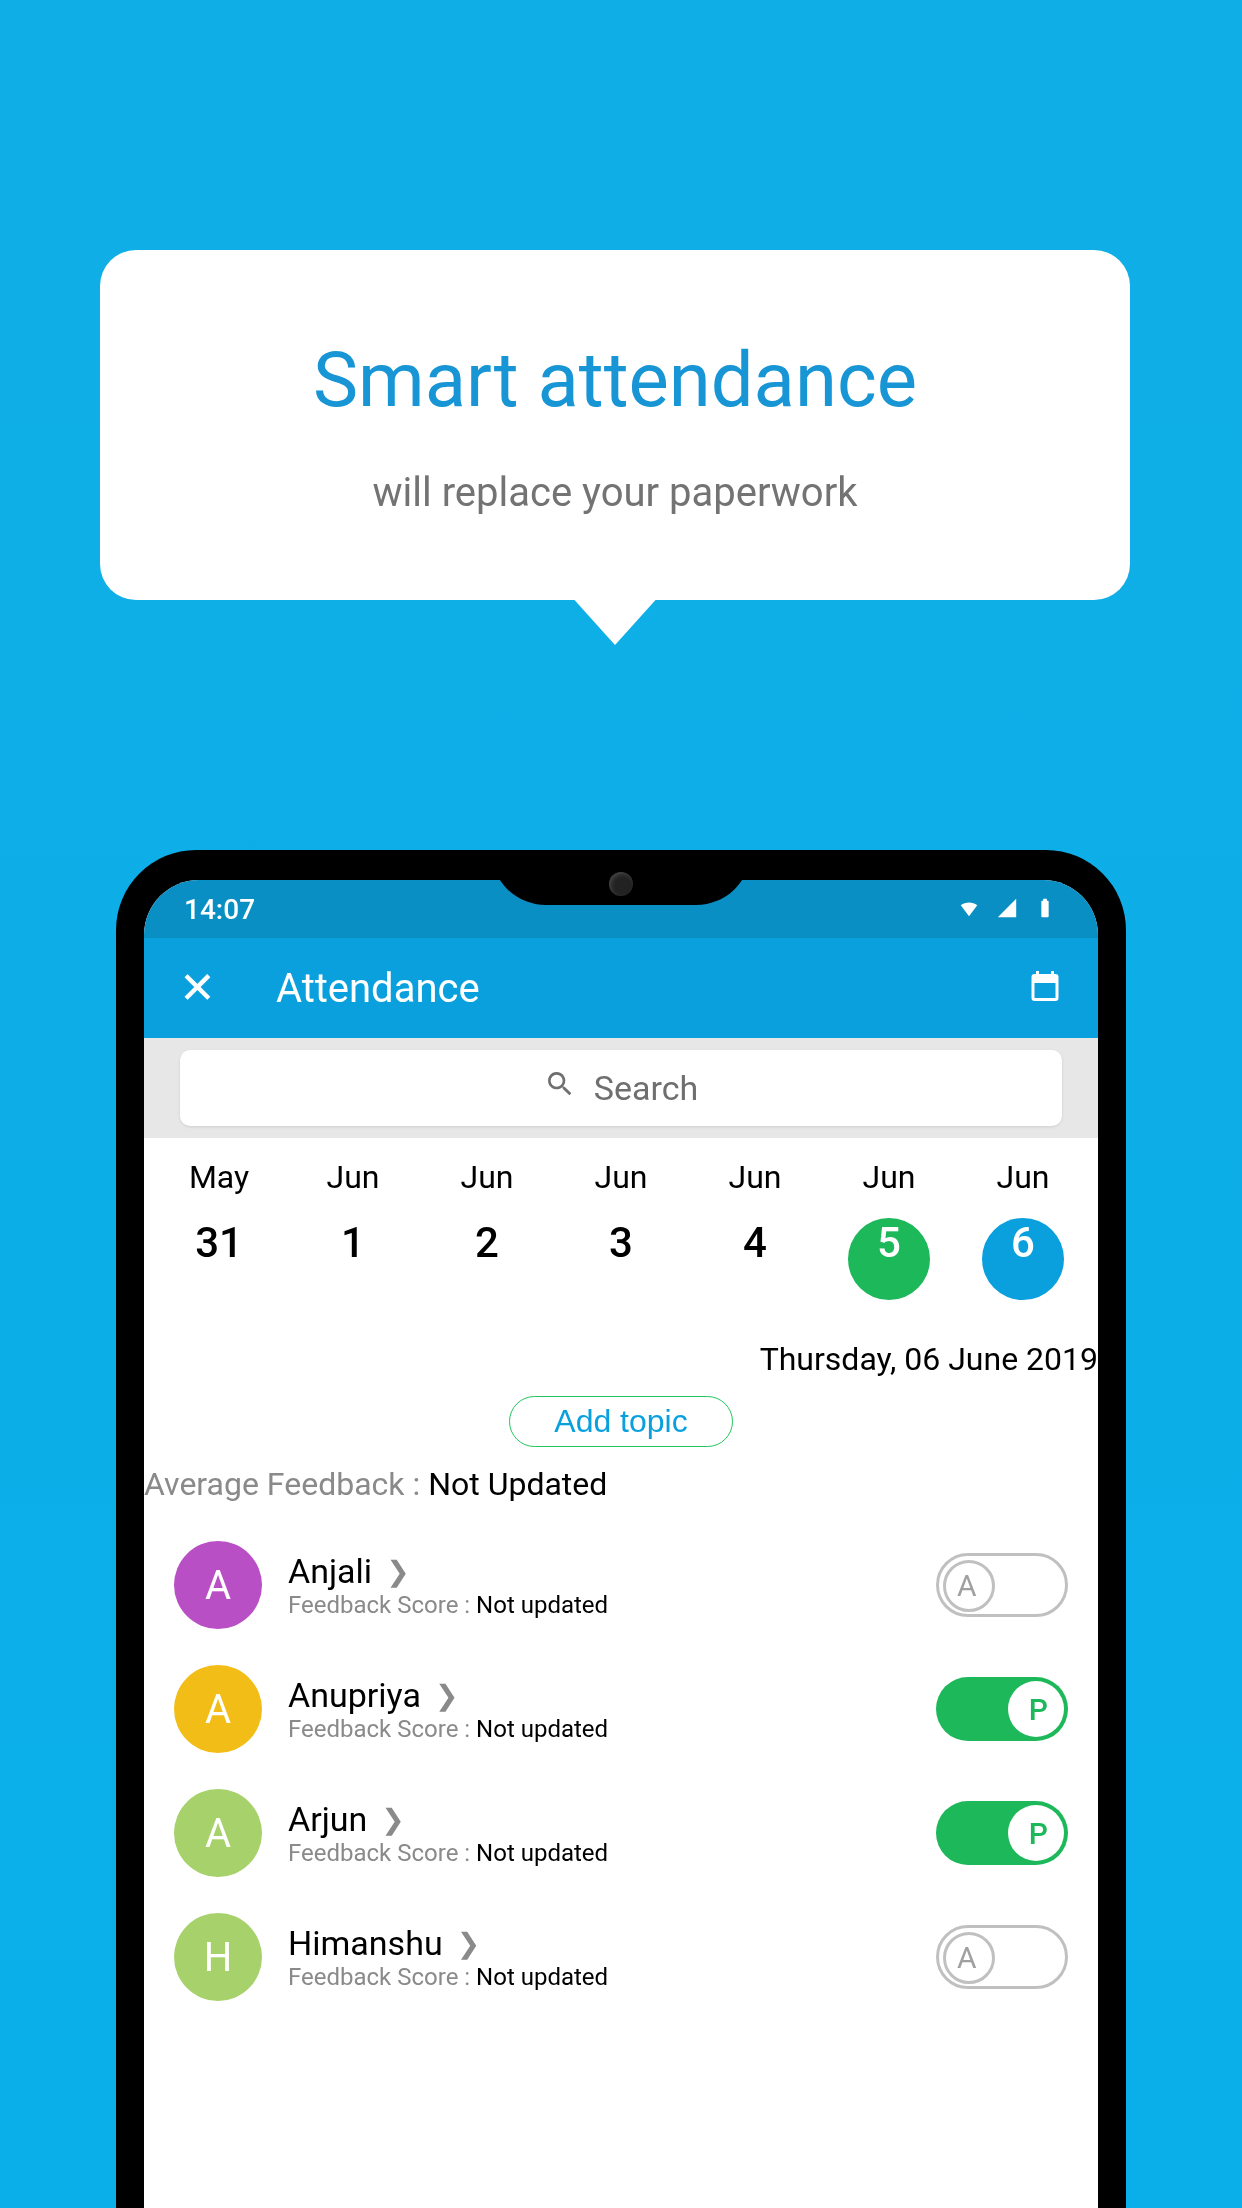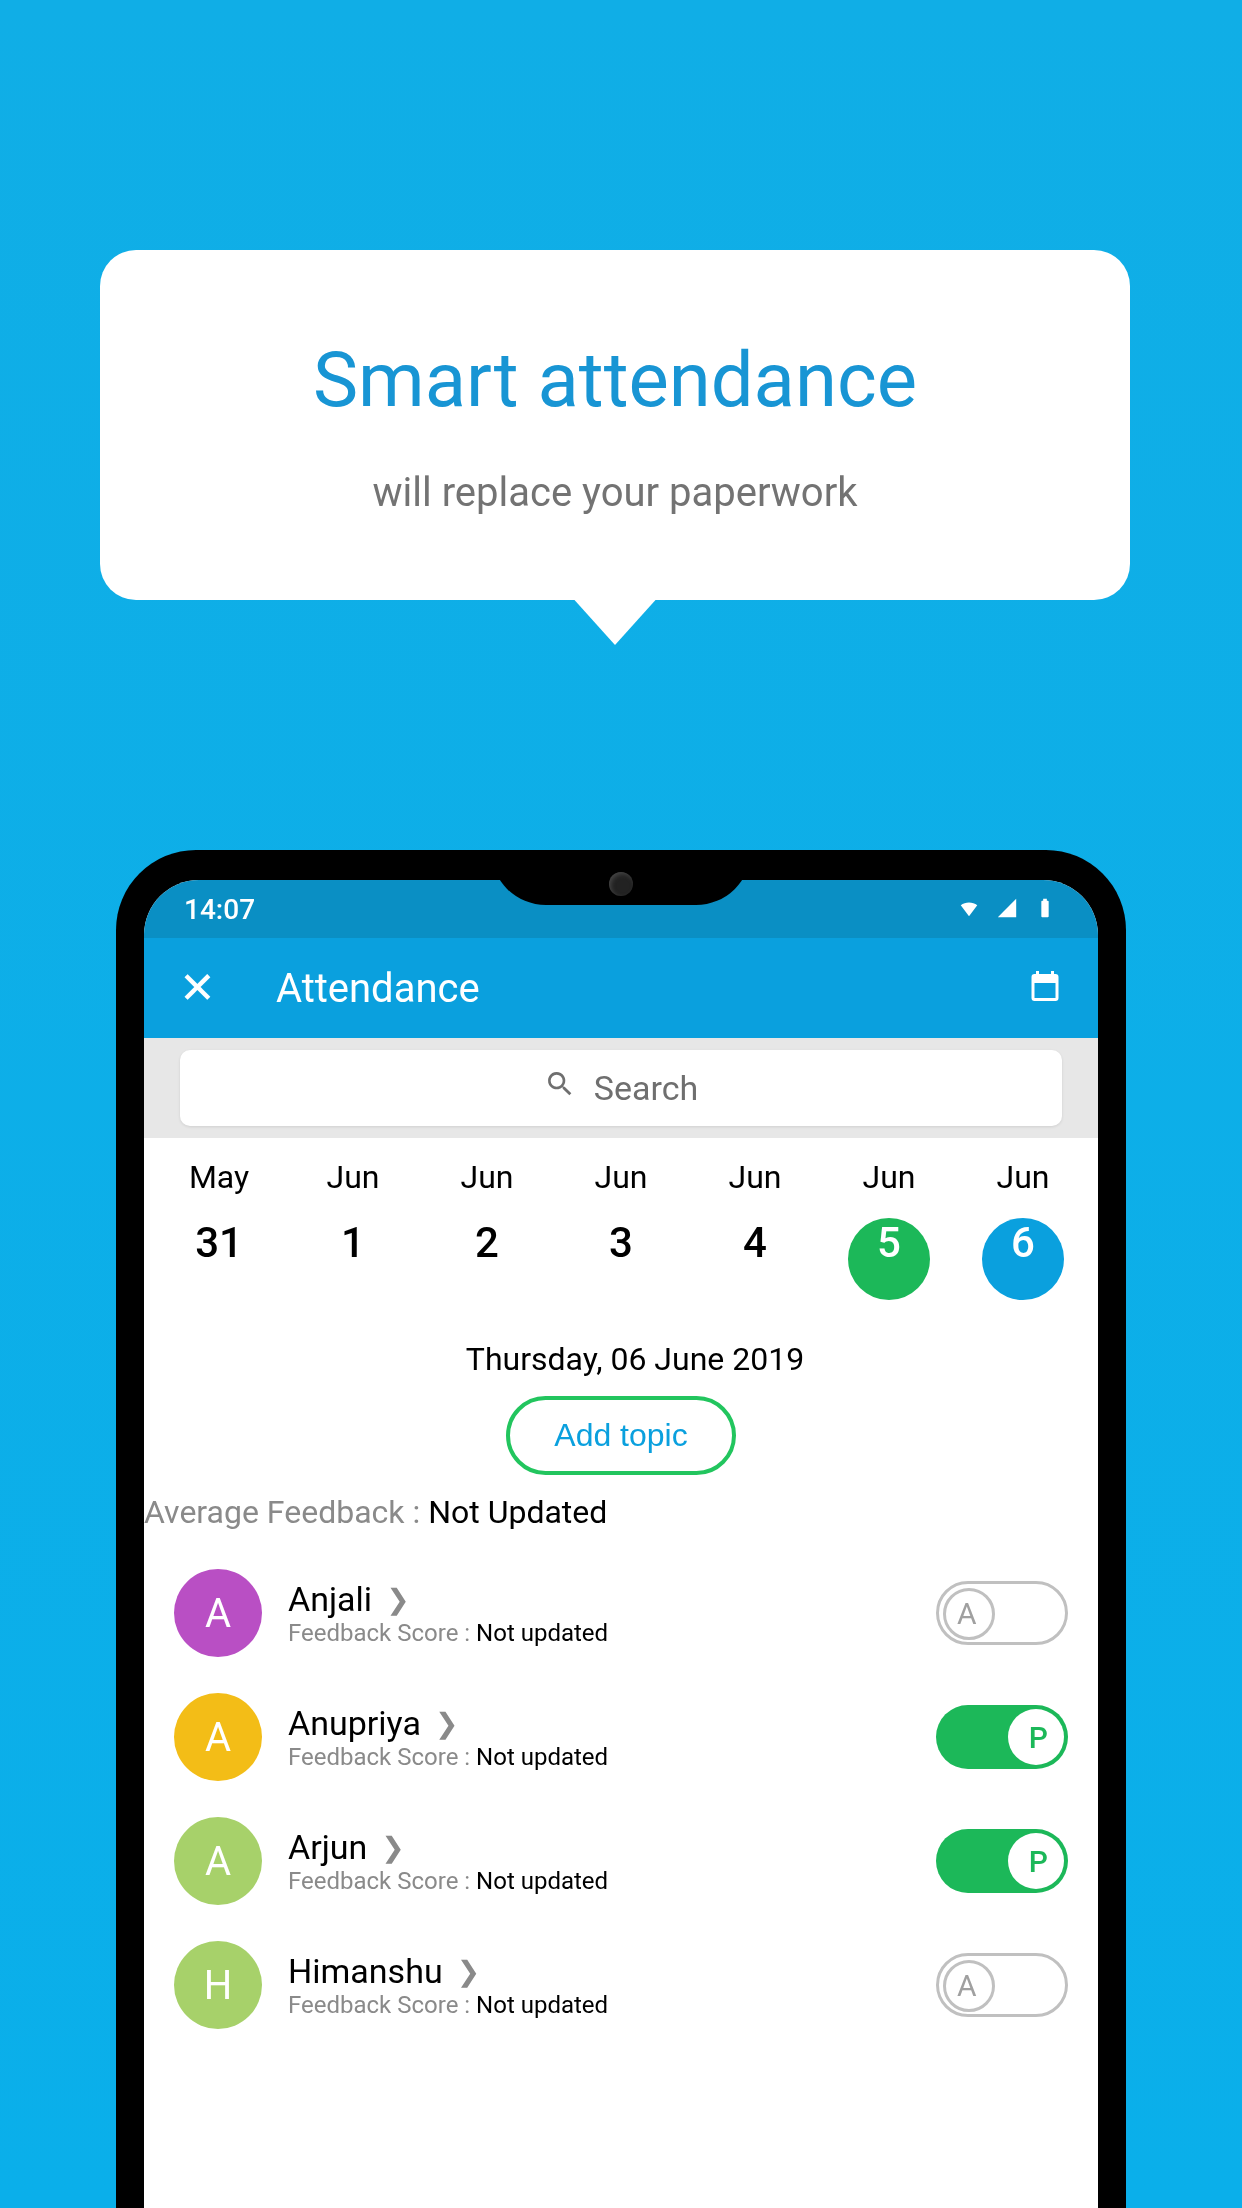--- a/index.html
+++ b/index.html
@@ -127,29 +127,29 @@
   .date-month { font-size: 32px; color: #000; }
   .date-day-wrap {
     width: 82px; height: 82px; border-radius: 50%;
     display:flex; align-items:flex-start; justify-content:center;
   }
   .date-day { font-size: 42px; font-weight:500; color:#000; }
   .highlight-green { background:#1cb859; }
   .highlight-green .date-day { color:#fff; }
   .highlight-blue { background:#0aa0de; }
   .highlight-blue .date-day { color:#fff; }
-  .full-date { text-align:center; font-size:32px; color:#000; margin-top: 10px; padding-left: 28px; }
+  .full-date { text-align:right; font-size:32px; color:#000; margin-top: 10px; padding-left: 28px; }
   .add-topic-btn {
     margin: 18px auto;
     display:block;
-    border:4px solid #22c55e;
+    border:1px solid #22c55e;
     color:#0aa0de;
     background:#fff;
     border-radius: 50px;
-    padding: 17px 44px;
+    padding: 6px 44px;
     font-size: 32px;
   }
   .avg-feedback { font-size:32px; margin-bottom: 20px; }
   .avg-label { color:#8a8a8a; }
   .avg-value { color:#000; }
   .student-list { }
   .student-row {
     display:flex;
     align-items:center;
     padding: 18px 30px;

